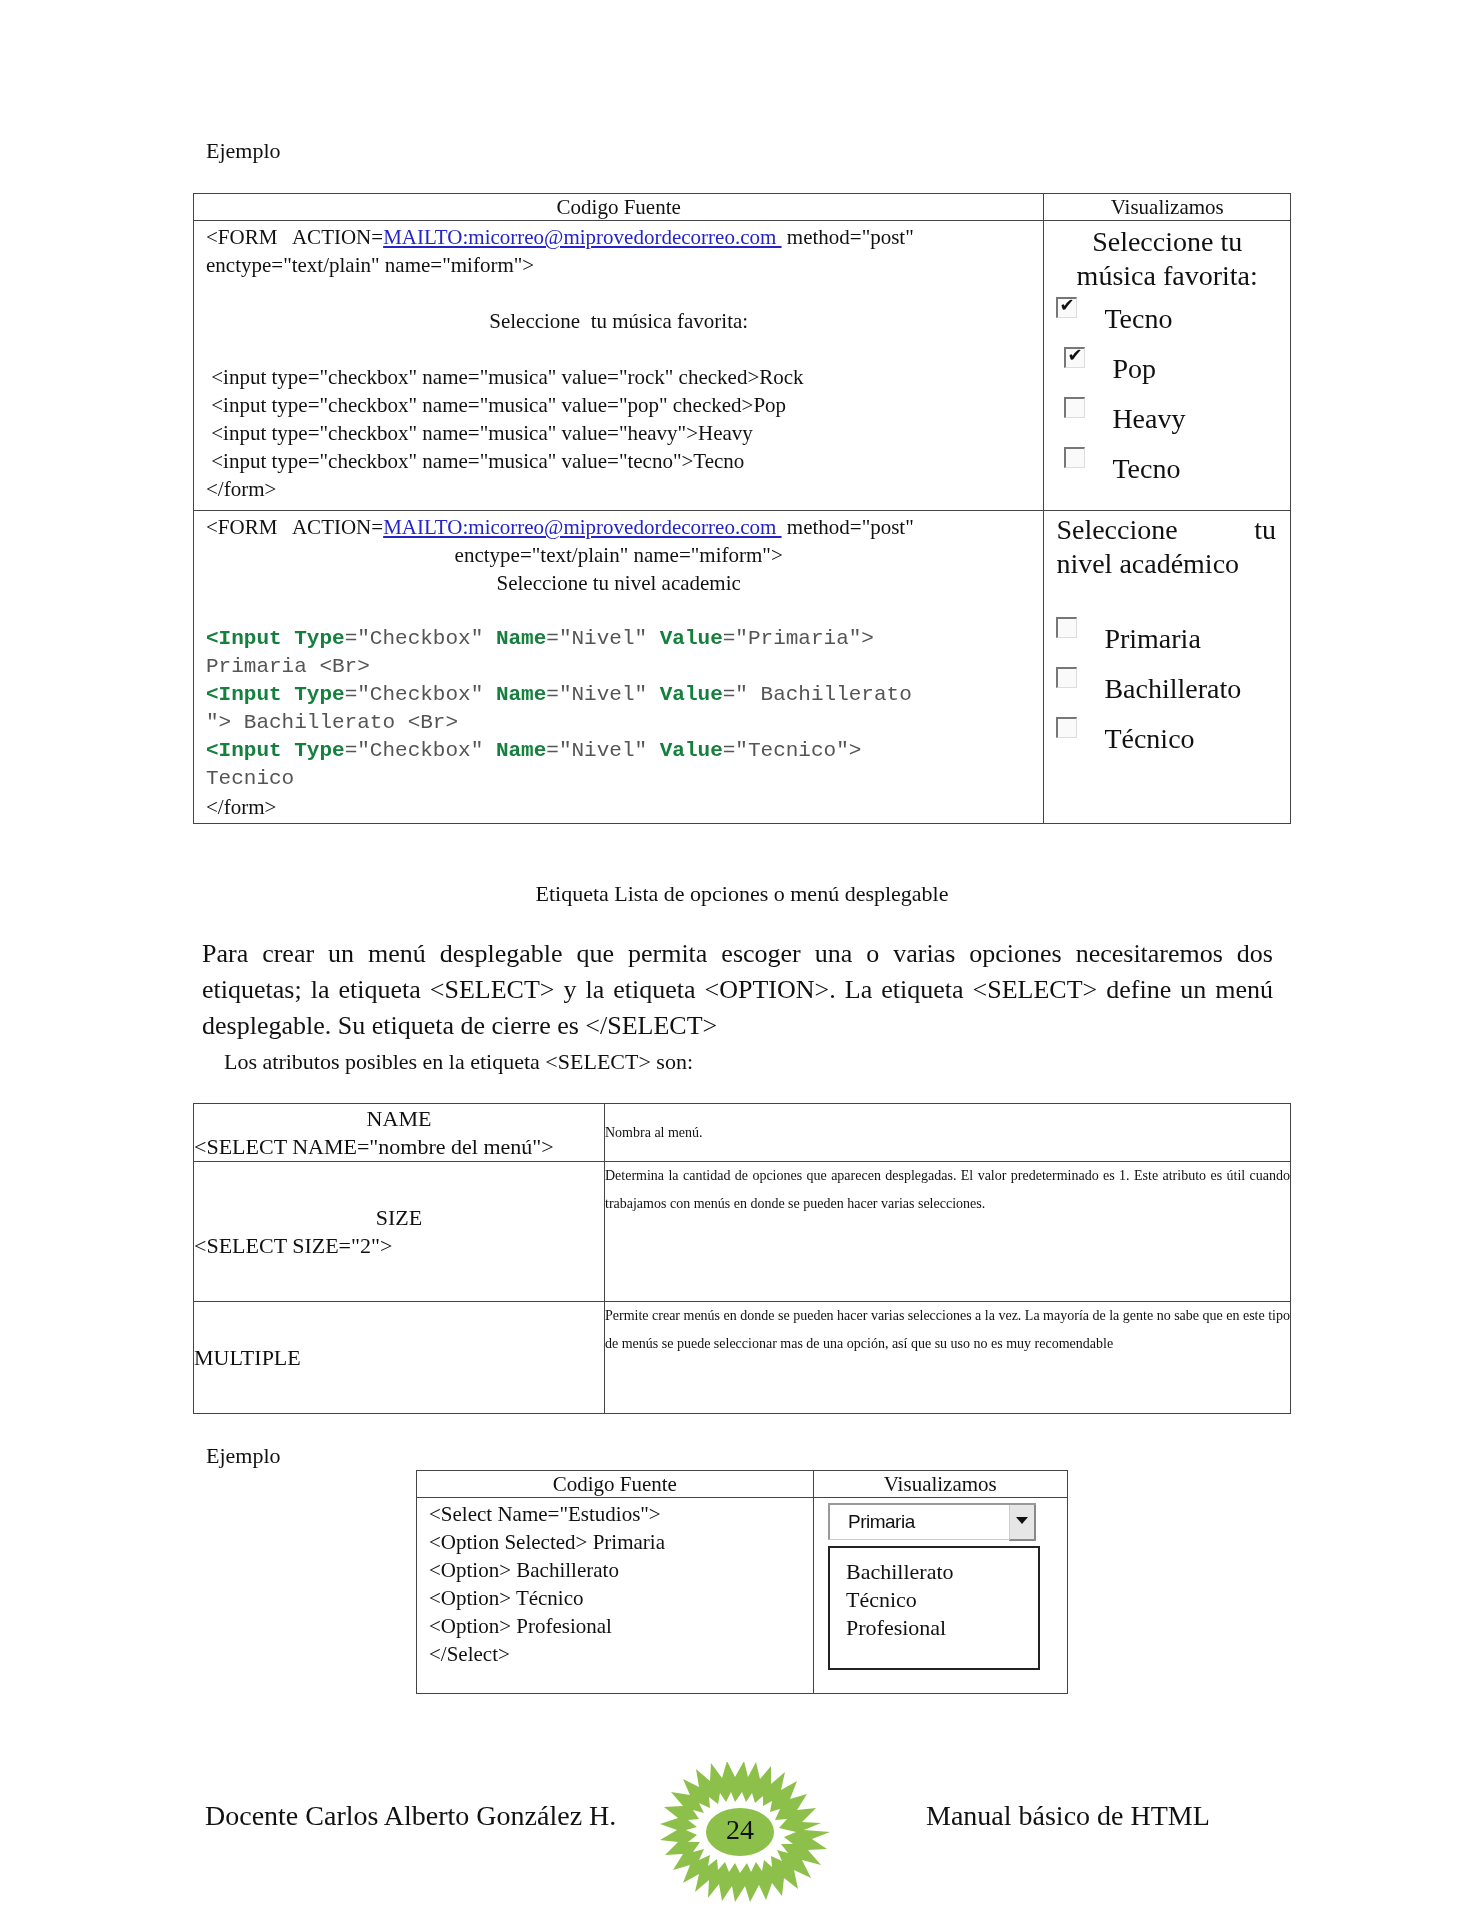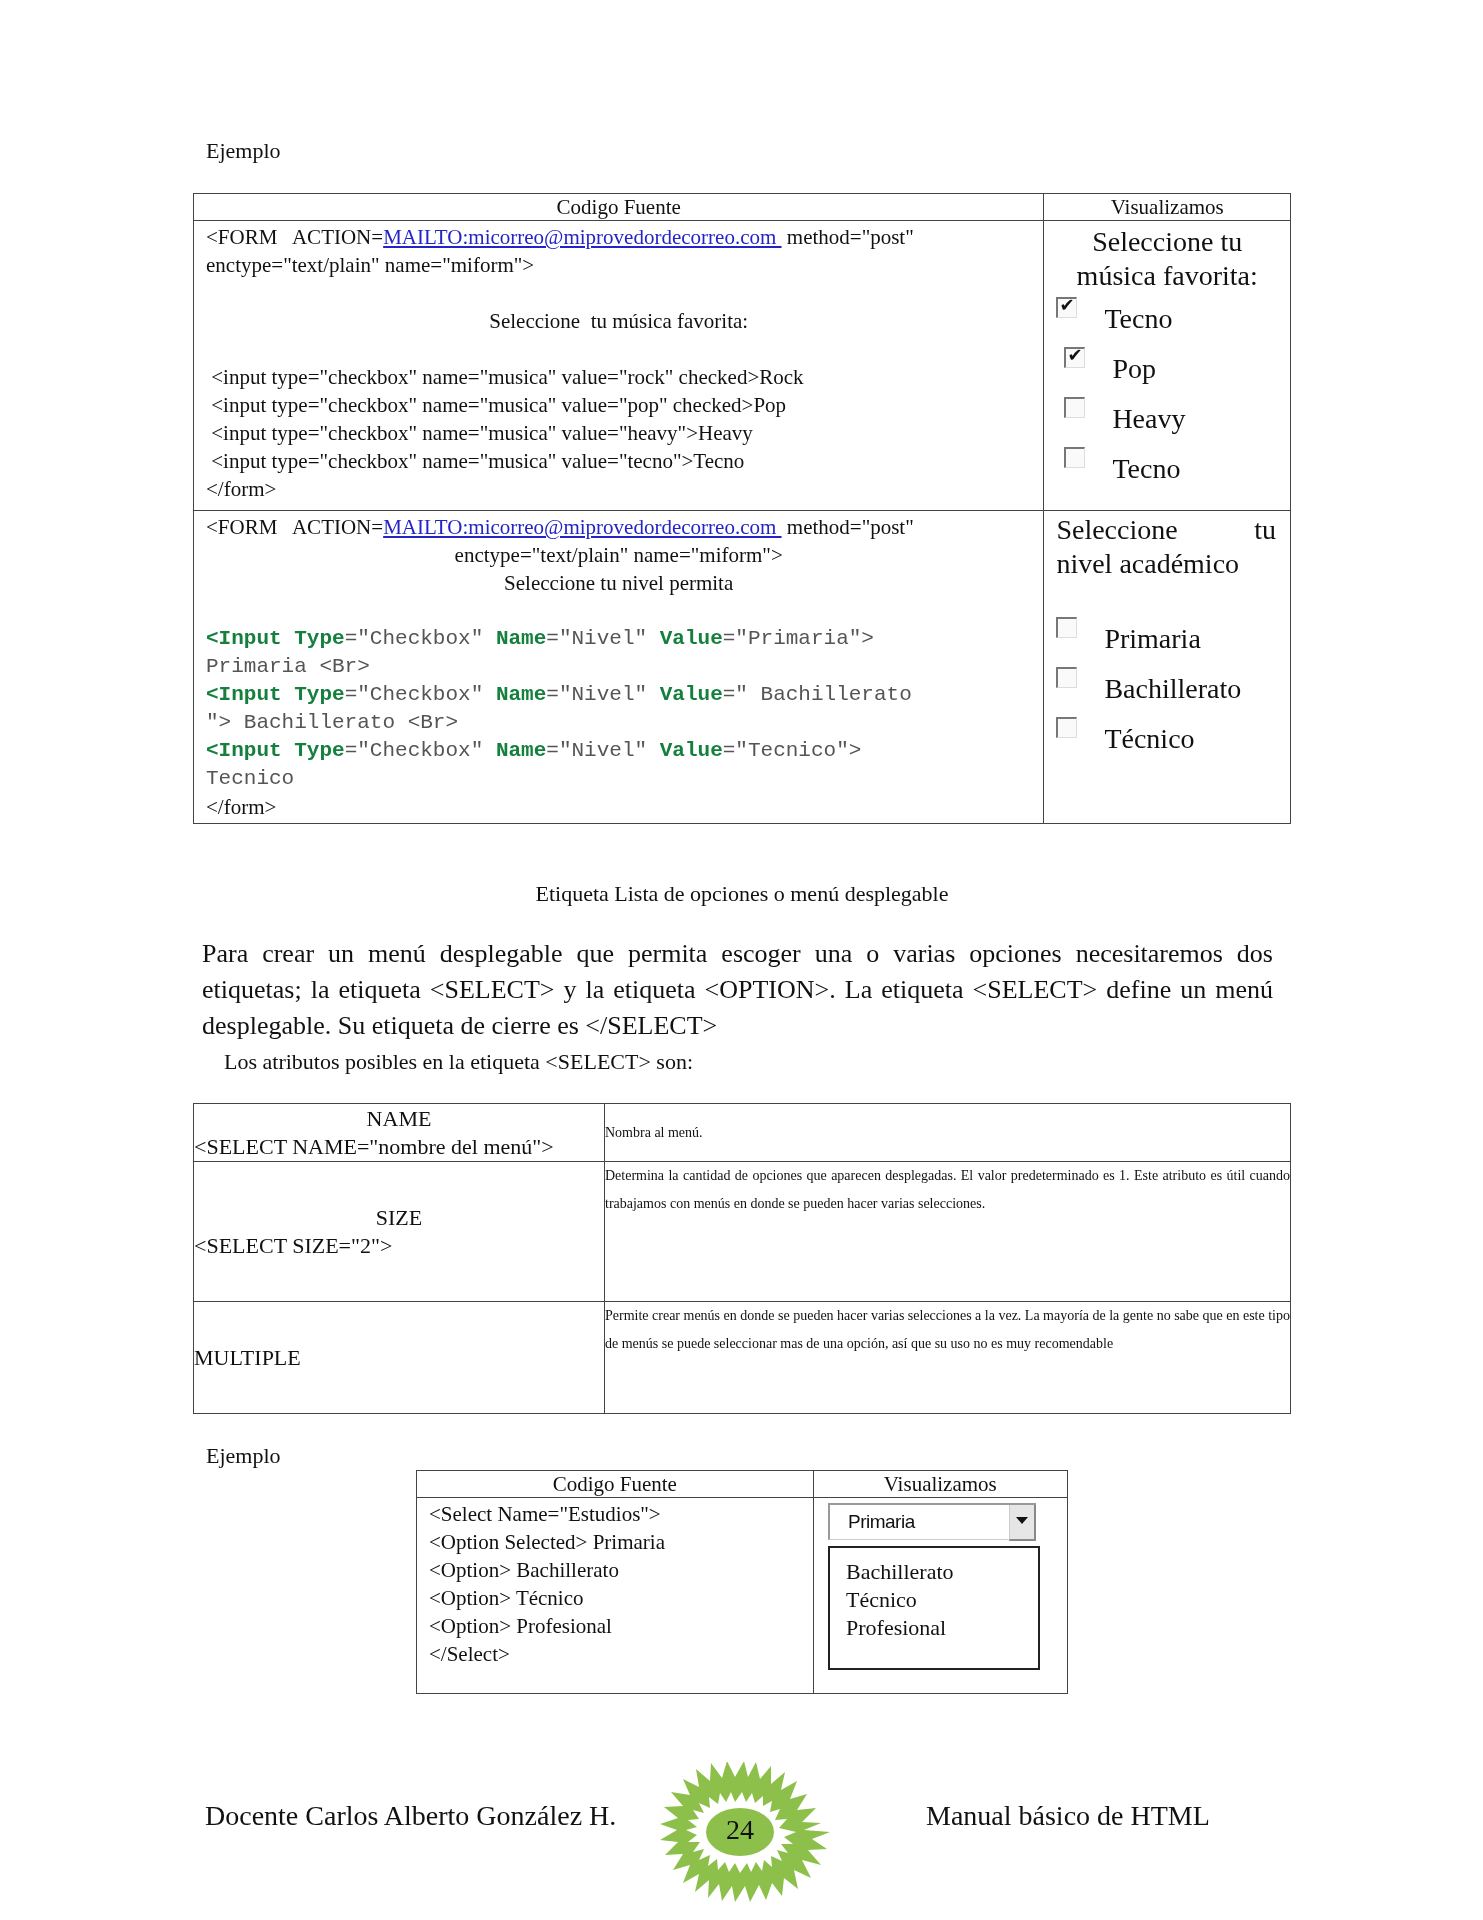--- a/index.html
+++ b/index.html
@@ -101,21 +101,21 @@
           <span class="cb-label" style="left:68px; top:6px;">Tecno</span>
         </div>
       </div>
     </td>
   </tr>
 
   <tr style="height:308px;">
     <td style="padding:2px 12px;">
       <div class="code-line"><span>&lt;FORM   ACTION=</span><span class="link">MAILTO:micorreo@miprovedordecorreo.com </span><span> method="post"</span></div>
       <div class="code-line center">enctype="text/plain" name="miform"&gt;</div>
-      <div class="code-line center">Seleccione tu nivel permita</div>
+      <div class="code-line center">Seleccione tu nivel academic</div>
       <div style="height:28px;"></div>
       <div class="mono-line"><b>&lt;Input</b> <b>Type</b><span>="Checkbox" </span><b>Name</b><span>="Nivel" </span><b>Value</b><span>="Primaria"&gt;</span></div>
       <div class="mono-line">Primaria &lt;Br&gt;</div>
       <div class="mono-line"><b>&lt;Input</b> <b>Type</b><span>="Checkbox" </span><b>Name</b><span>="Nivel" </span><b>Value</b><span>=" Bachillerato</span></div>
       <div class="mono-line">"&gt; Bachillerato &lt;Br&gt;</div>
       <div class="mono-line"><b>&lt;Input</b> <b>Type</b><span>="Checkbox" </span><b>Name</b><span>="Nivel" </span><b>Value</b><span>="Tecnico"&gt;</span></div>
       <div class="mono-line">Tecnico</div>
       <div class="code-line">&lt;/form&gt;</div>
     </td>
     <td style="position:relative;font-family:Liberation Serif, serif;">

